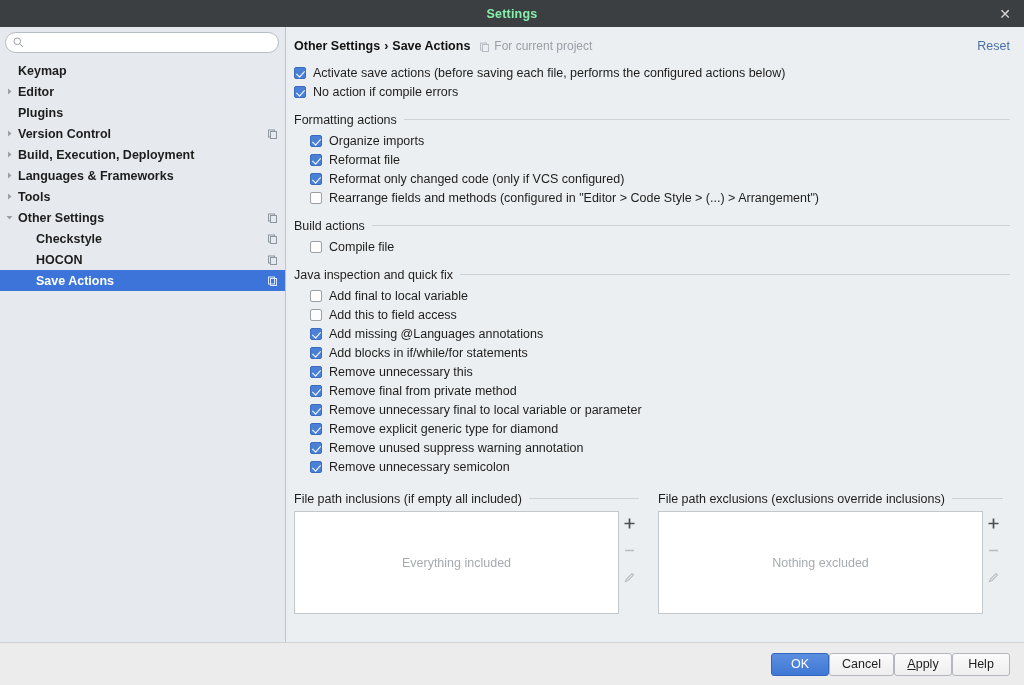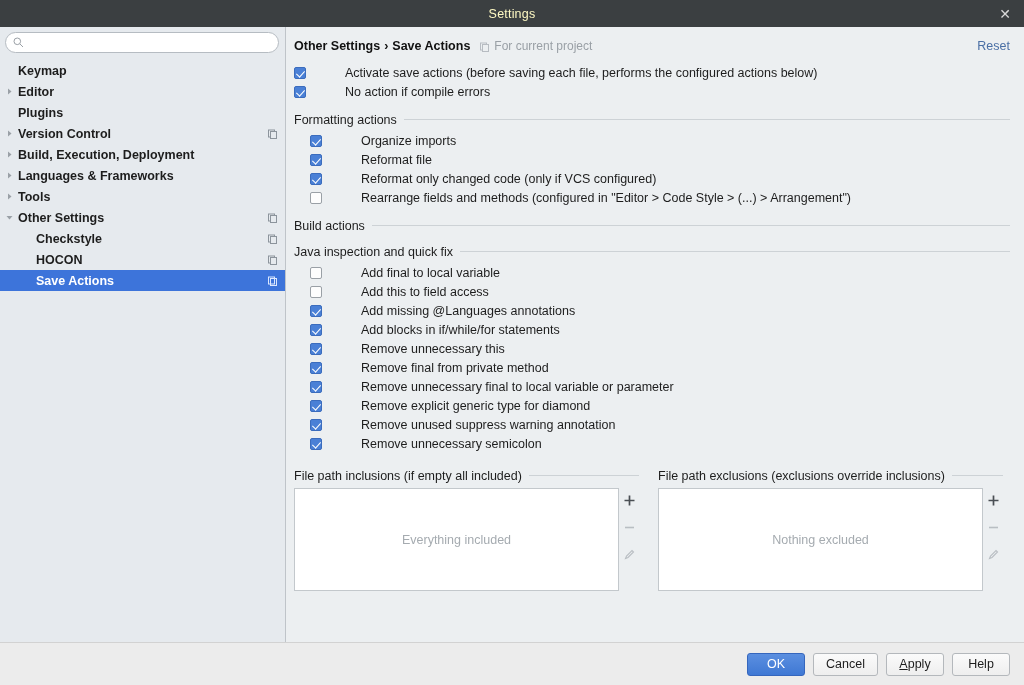--- a/index.html
+++ b/index.html
@@ -14,23 +14,24 @@
   }
 
   
   .titlebar {
     position: absolute; top: 0; left: 0;
     width: 1024px; height: 27px;
     background: #3b3f41;
     display: flex; align-items: center; justify-content: center;
   }
   .titlebar-title {
-    color: #fef9c3;
+    color: #86efac;
     font-size: 12.5px;
     letter-spacing: .2px;
+    font-weight: bold;
   }
   .titlebar-close {
     position: absolute; right: 0; top: 0;
     width: 38px; height: 27px;
     display: flex; align-items: center; justify-content: center;
     color: #d9d9d9; font-size: 14px; line-height: 1;
     cursor: pointer;
   }
 
   
@@ -133,21 +134,20 @@
   .reset-link {
     margin-left: auto;
     color: #4a6fa5; font-size: 12.5px;
     cursor: pointer;
   }
 
   .chk-row {
     display: flex; align-items: center;
     height: 18px;
     margin-bottom: 1px;
-    gap: 32px;
   }
   .chk-row.indent { padding-left: 16px; }
   .chk {
     width: 12px; height: 12px;
     flex: 0 0 auto;
     margin-right: 7px;
     border-radius: 2px;
     position: relative;
   }
   .chk.off {
@@ -224,21 +224,21 @@
   .tool-btn svg { display: block; }
 
   
   .footer {
     position: absolute; top: 642px; left: 0;
     width: 1024px; height: 43px;
     background: #ececec;
     border-top: 1px solid #d2d2d2;
     display: flex; align-items: center; justify-content: flex-end;
     padding-right: 14px;
-    gap: 8px;
+    gap: 0;
   }
   .btn {
     min-width: 58px; height: 23px;
     padding: 0 12px;
     font-family: "Liberation Sans", sans-serif;
     font-size: 12.5px;
     border: 1px solid #b4b8bc;
     border-radius: 3px;
     background: linear-gradient(#fbfbfb, #eeeeee);
     color: #1d1d1d;
@@ -412,20 +412,24 @@
           <span class="chk on"></span>
           <span class="chk-label">Reformat only changed code (only if VCS configured)</span>
         </div>
         <div class="chk-row indent">
           <span class="chk off"></span>
           <span class="chk-label">Rearrange fields and methods (configured in "Editor &gt; Code Style &gt; (...) &gt; Arrangement")</span>
         </div>
         <div class="section">
           <span class="section-title">Build actions</span>
           <span class="section-rule"></span>
+        </div>
+        <div class="chk-row indent">
+          <span class="chk off"></span>
+          <span class="chk-label">Compile file</span>
         </div>
         <div class="section">
           <span class="section-title">Java inspection and quick fix</span>
           <span class="section-rule"></span>
         </div>
         <div class="chk-row indent">
           <span class="chk off"></span>
           <span class="chk-label">Add final to local variable</span>
         </div>
         <div class="chk-row indent">

